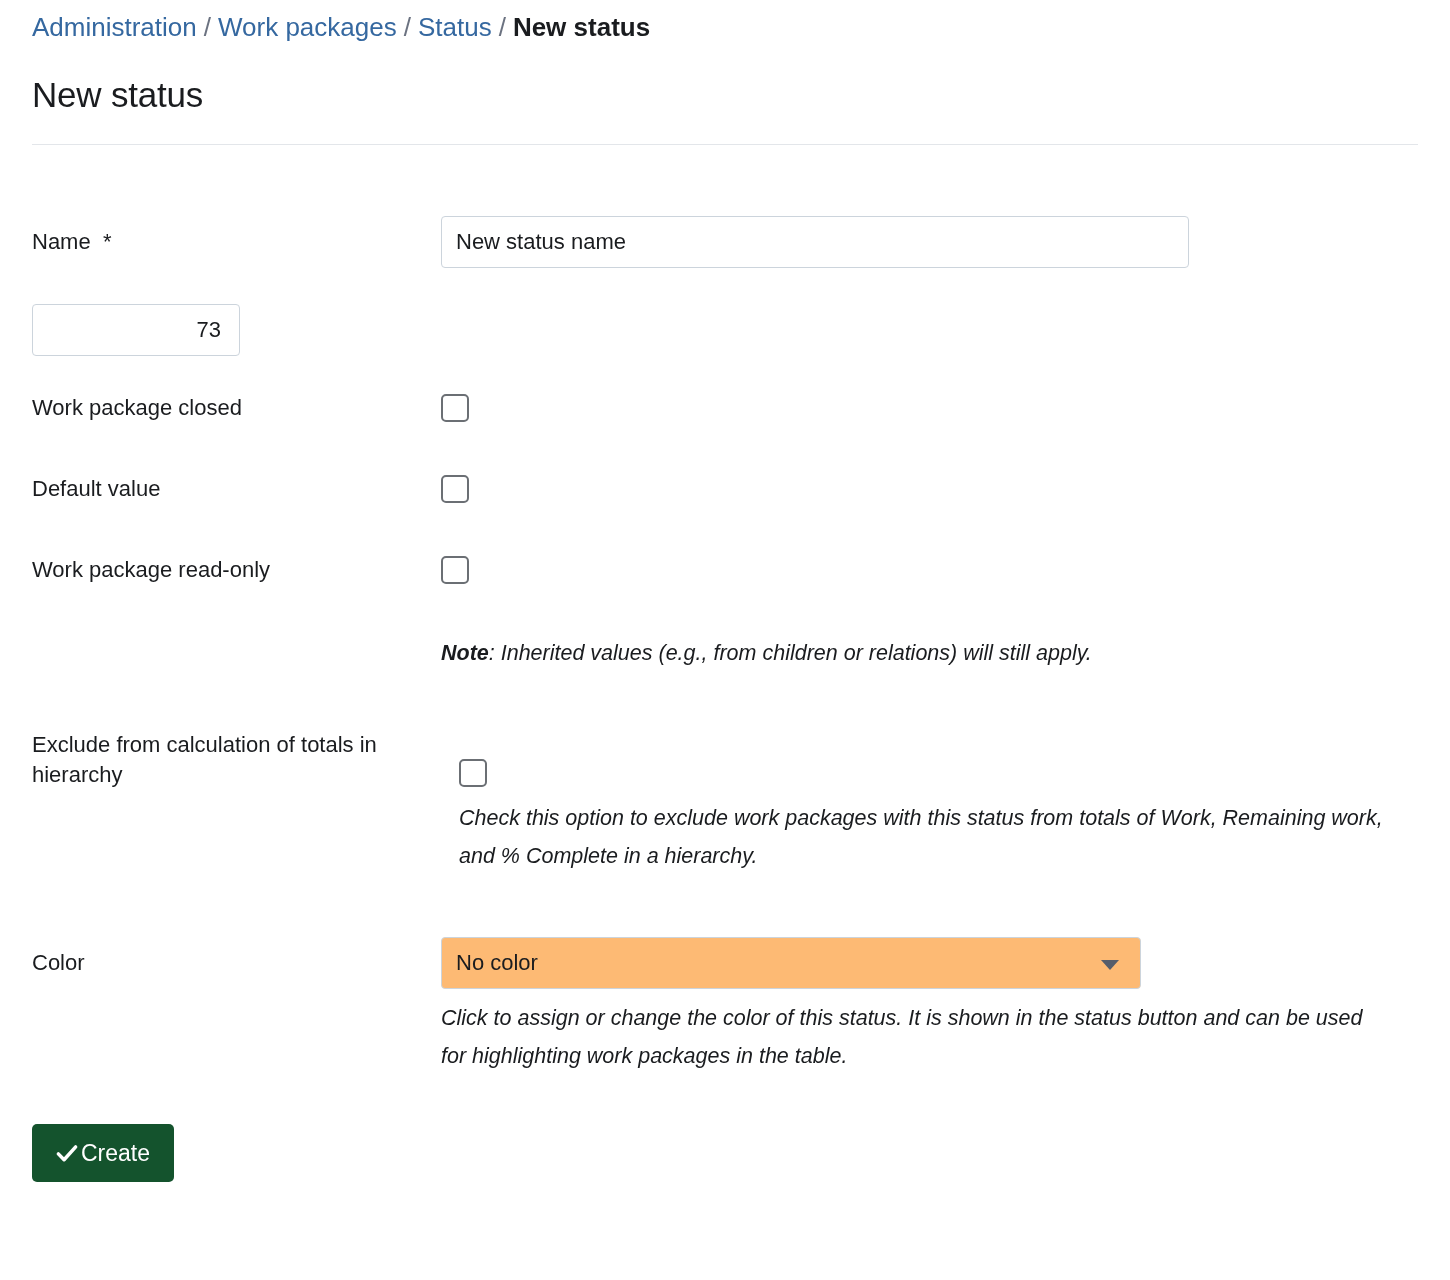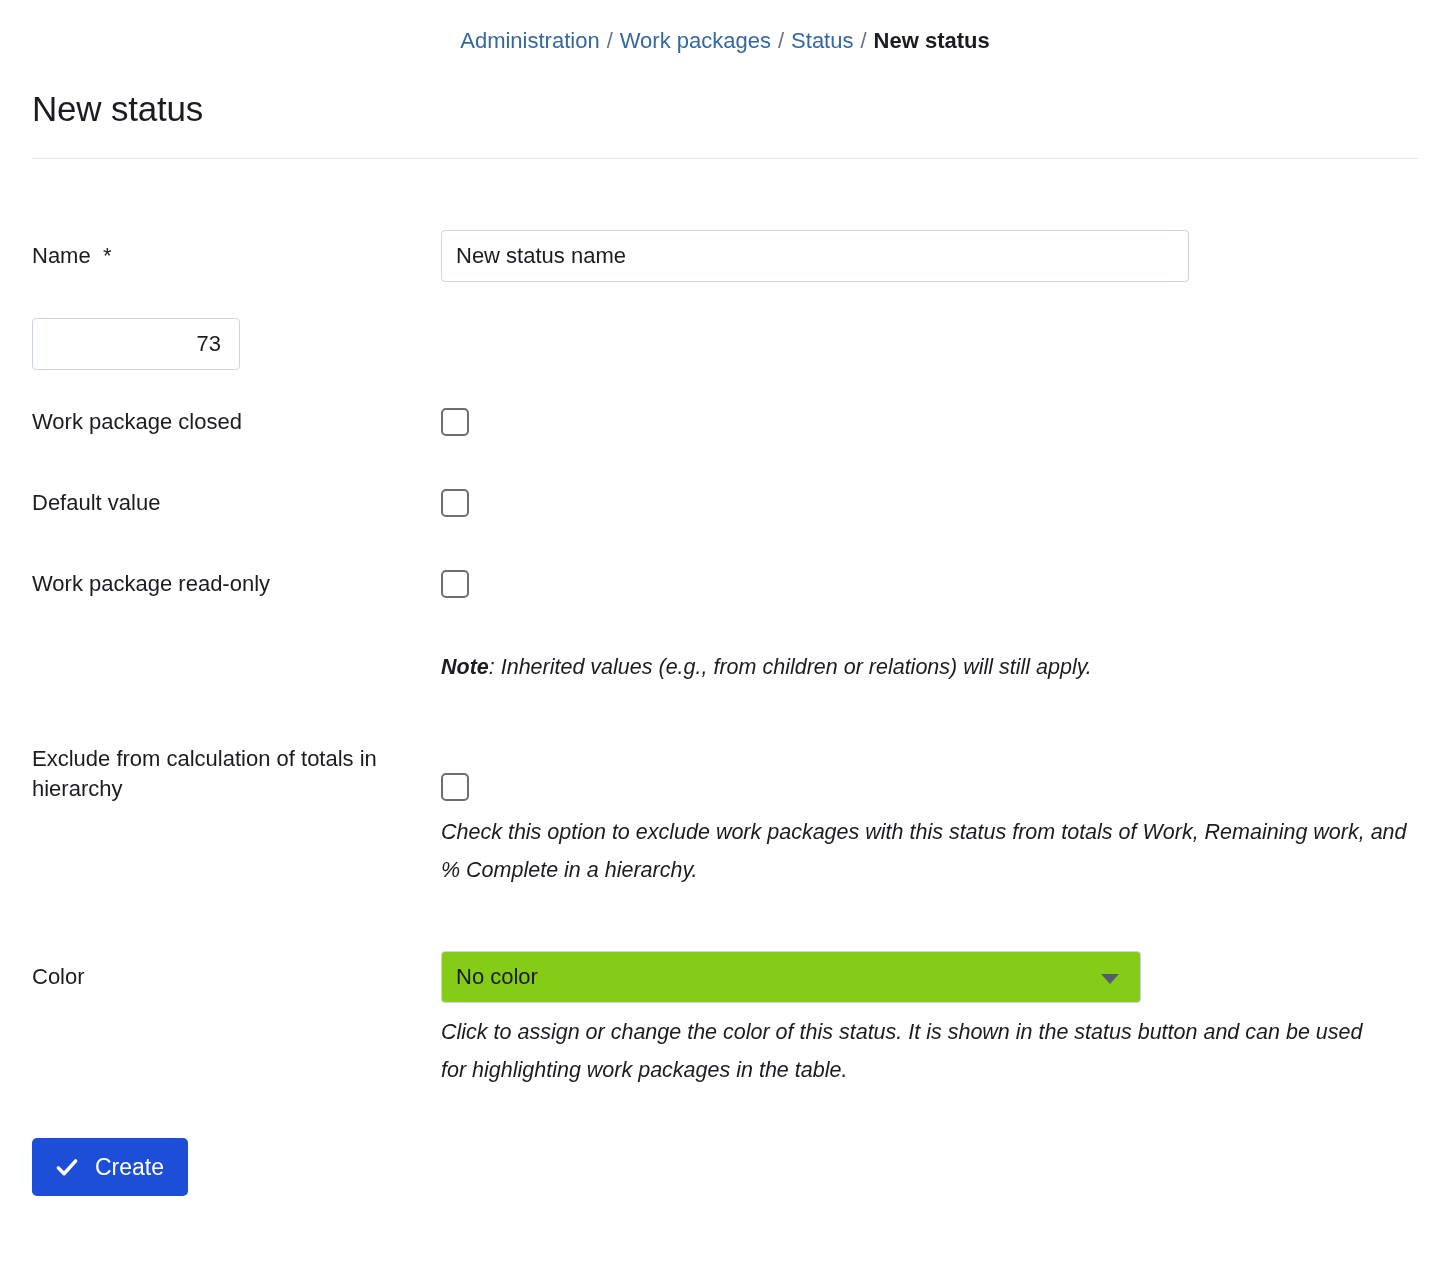--- a/index.html
+++ b/index.html
@@ -9,25 +9,24 @@
     background: #ffffff;
     font-family: "Liberation Sans", sans-serif;
     color: #1a1c1f;
     -webkit-font-smoothing: antialiased;
   }
 
   .page { position: relative; width: 1450px; height: 1280px; padding: 0 32px; }
 
   
   .breadcrumb {
-    padding-top: 26px;
-    font-size: 22px;
+    padding-top: 12px;
+    font-size: 26px;
     line-height: 30px;
     white-space: nowrap;
-    text-align: center;
   }
   .crumb-link { color: #3568a0; text-decoration: none; }
   .crumb-sep { color: #6b7280; margin: 0 7px; }
   .crumb-current { color: #1a1c1f; font-weight: 700; }
 
   
   .page-title {
     margin: 32px 0 0 0;
     font-size: 35px;
     line-height: 42px;
@@ -57,21 +56,21 @@
     padding-right: 16px;
   }
   .form-control { flex: 1 1 auto; min-width: 0; }
 
   
   .row-name      { margin-top: 71px; }
   .row-complete  { margin-top: 36px; }
   .row-closed    { margin-top: 36px; }
   .row-default   { margin-top: 50px; }
   .row-readonly  { margin-top: 50px; }
-  .row-exclude   { margin-top: 57px; }
+  .row-exclude   { margin-top: 57px; gap: 18px; }
   .row-color     { margin-top: 62px; }
 
   .row-name .form-label     { padding-top: 11px; }
   .row-complete .form-label { padding-top: 11px; }
   .row-closed .form-label   { padding-top: 1px; }
   .row-default .form-label  { padding-top: 1px; }
   .row-readonly .form-label { padding-top: 1px; }
   .row-exclude .form-label  { padding-top: 1px; }
   .row-color .form-label    { padding-top: 11px; }
 
@@ -127,21 +126,21 @@
   
   .select-wrap { position: relative; width: 700px; }
   .select {
     -webkit-appearance: none;
     appearance: none;
     width: 100%;
     font-family: "Liberation Sans", sans-serif;
     font-size: 22px;
     line-height: 28px;
     color: #1a1c1f;
-    background: #84cc16;
+    background: #fdba74;
     border: 1px solid #ccd4dc;
     border-radius: 4px;
     padding: 11px 48px 11px 14px;
     outline: none;
     cursor: pointer;
   }
   .select-arrow {
     position: absolute;
     top: 50%;
     right: 22px;
@@ -151,22 +150,22 @@
     border-right: 9px solid transparent;
     border-top: 10px solid #555d6b;
     pointer-events: none;
   }
 
   
   .actions { margin-top: 49px; }
   .btn-create {
     display: inline-flex;
     align-items: center;
-    gap: 15px;
-    background: #1d4ed8;
+    gap: 1px;
+    background: #14532d;
     color: #ffffff;
     border: 0;
     border-radius: 5px;
     font-family: "Liberation Sans", sans-serif;
     font-size: 23px;
     line-height: 28px;
     padding: 15px 24px 15px 22px;
     cursor: pointer;
   }
   .check-icon { display: block; width: 26px; height: 26px; }

